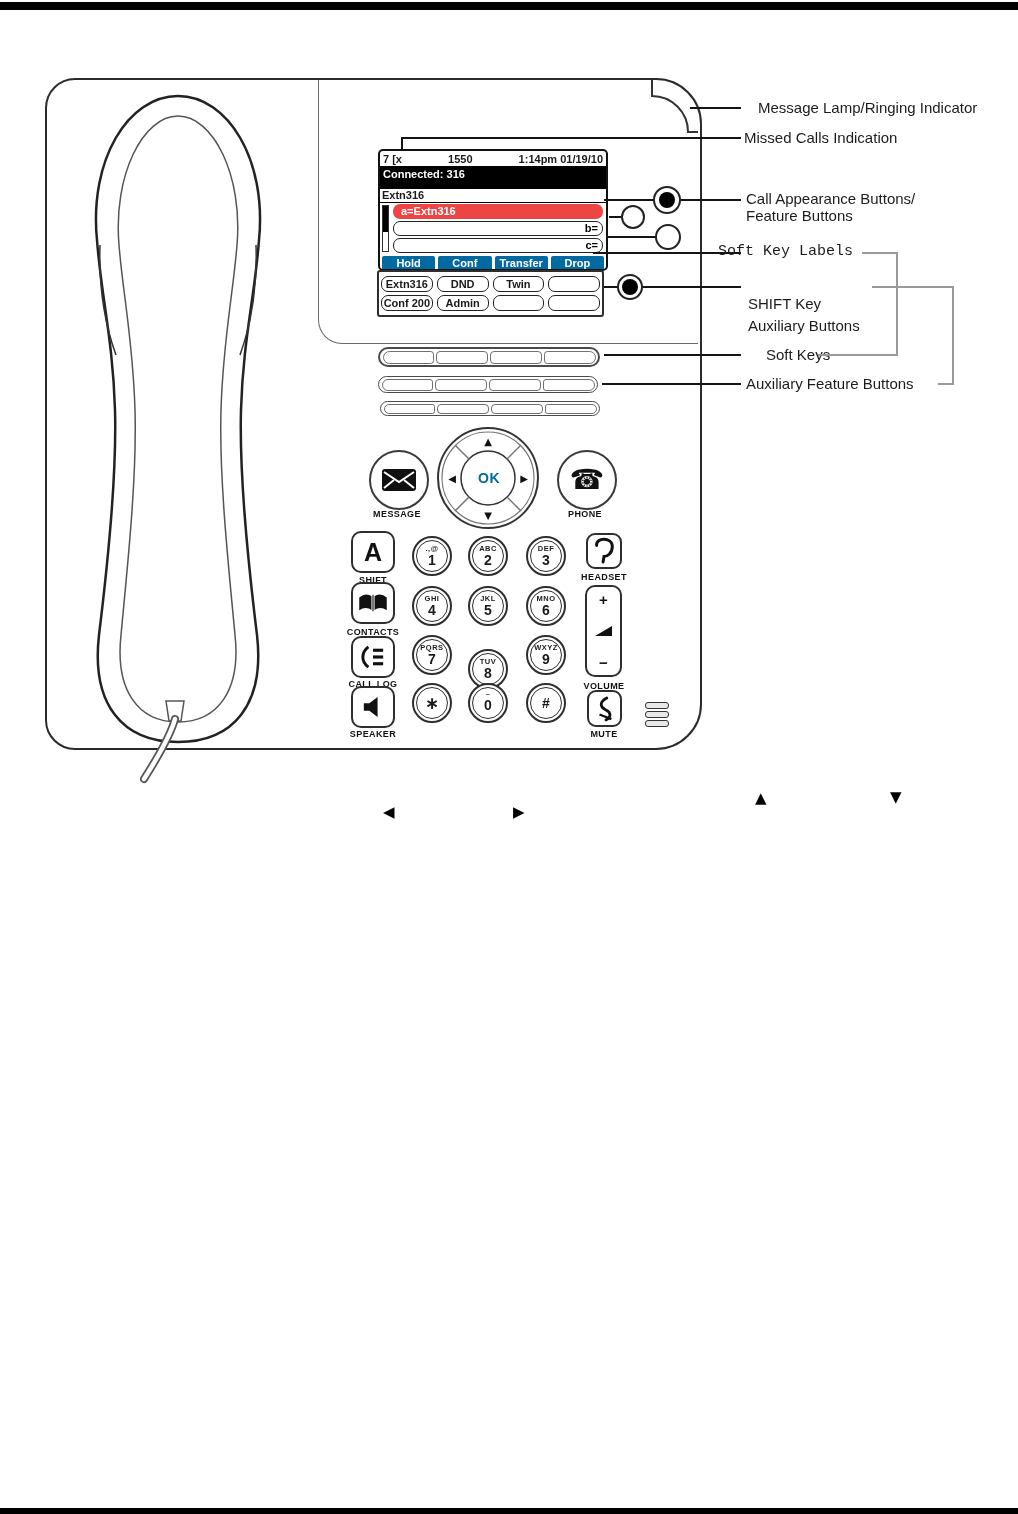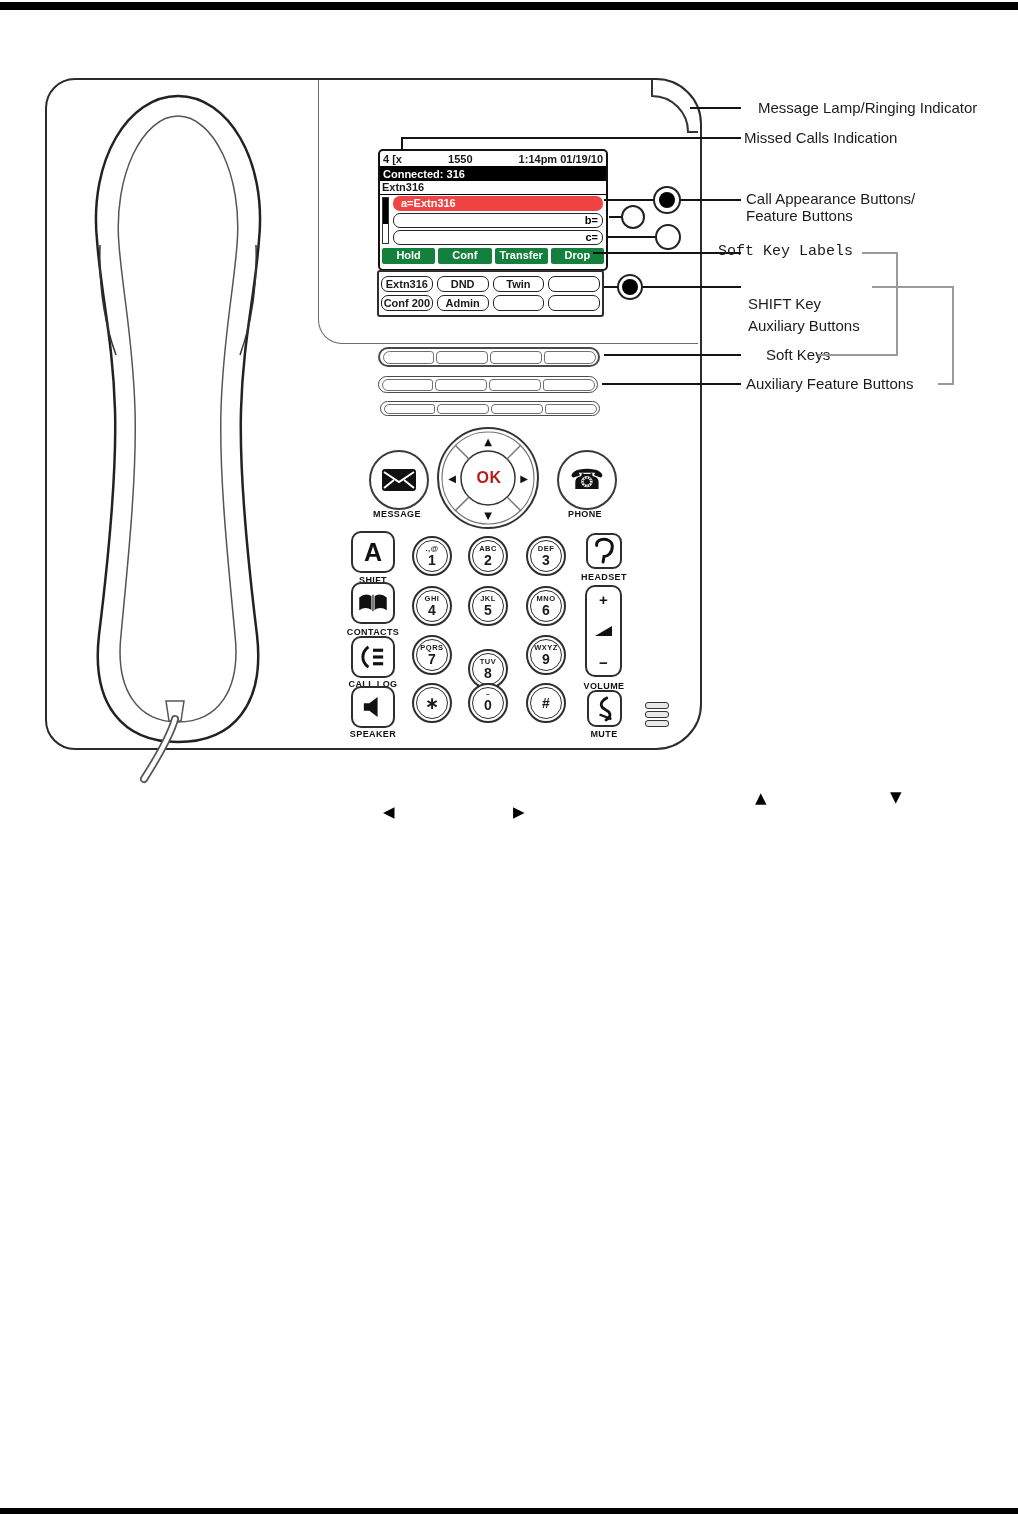--- a/index.html
+++ b/index.html
@@ -18,34 +18,34 @@
          border:2.5px solid #2b2b2b;border-radius:30px 46px 46px 30px;}
   .bezel{position:absolute;left:318px;top:80px;width:379px;height:263px;
          border-left:1.5px solid #6a6a6a;border-bottom:1.5px solid #6a6a6a;
          border-bottom-left-radius:24px;}
   
   .screen{position:absolute;left:378px;top:149px;width:226px;height:118px;background:#fff;
           border:2px solid #111;border-radius:5px;overflow:hidden;
           font-family:"Liberation Sans",sans-serif;}
   .scr-status{display:flex;justify-content:space-between;align-items:center;height:15px;
               padding:0 3px;font-size:11px;font-weight:bold;border-bottom:1.5px solid #000;}
-  .scr-conn{height:14px;background:#000;color:#fff;font-size:11px;font-weight:bold;
+  .scr-conn{height:22px;background:#000;color:#fff;font-size:11px;font-weight:bold;
             padding:1px 0 0 3px;box-sizing:border-box;}
   .scr-caller{height:14px;font-size:11px;font-weight:bold;padding-left:2px;
               border-bottom:1.5px solid #000;box-sizing:border-box;}
   .scr-apps{position:relative;height:52px;}
   .scr-scrollbar{position:absolute;left:2px;top:2px;width:7px;height:47px;border:1.5px solid #333;
                  box-sizing:border-box;background:#fff;}
   .scr-scrollbar>span{display:block;width:100%;height:26px;background:#000;}
   .pillrow{position:absolute;left:13px;right:3px;height:15px;border-radius:7px;
            font-size:11px;font-weight:bold;box-sizing:border-box;}
   .pill-active{background:#ef4444;color:#fff;padding:1px 0 0 8px;}
   .pill-idle{background:#fff;border:1.5px solid #222;color:#000;text-align:right;padding:0 4px 0 0;}
   .scr-softkeys{display:flex;gap:3px;padding:1px 2px;}
-  .skey{flex:1;height:16px;background:#15803d;color:#fff;font-size:11px;font-weight:bold;
+  .skey{flex:1;height:16px;background:#0369a1;color:#fff;font-size:11px;font-weight:bold;
         text-align:center;line-height:15px;border-radius:2px;}
   
   .auxbox{position:absolute;left:377px;top:270px;width:227px;height:47px;border:2px solid #2e2e2e;
           border-radius:3px;box-sizing:border-box;display:flex;flex-direction:column;
           justify-content:space-evenly;padding:1px 2px;}
   .auxrow{display:flex;gap:4px;}
   .auxpill{flex:1;height:16px;background:#fff;border:1.5px solid #222;border-radius:7px;
            font-size:11px;font-weight:bold;text-align:center;line-height:15px;box-sizing:border-box;}
   
   .circle{position:absolute;border-radius:50%;border:2px solid #222;background:#fff;
@@ -65,21 +65,21 @@
   .sqbtn{position:absolute;width:44px;height:42px;border:2.5px solid #2e2e2e;border-radius:10px;
          background:#fff;display:flex;align-items:center;justify-content:center;box-sizing:border-box;}
   .key{position:absolute;width:40px;height:40px;border:2px solid #2e2e2e;border-radius:50%;
        background:#fff;box-sizing:border-box;display:flex;align-items:center;justify-content:center;}
   .key-in{width:32px;height:32px;border:1.5px solid #2e2e2e;border-radius:50%;box-sizing:border-box;
           display:flex;flex-direction:column;align-items:center;justify-content:center;line-height:1;}
   .k-letters{font-size:7.5px;font-weight:bold;letter-spacing:0.5px;}
   .k-digit{font-size:14px;font-weight:bold;}
   .glyph{font-family:"DejaVu Sans",sans-serif;}
   .navarrow{position:absolute;font-size:10px;color:#111;transform:translate(-50%,-50%);}
-  .ok{position:absolute;font-size:16px;font-weight:bold;color:#b91c1c;transform:translate(-50%,-50%);
+  .ok{position:absolute;font-size:14px;font-weight:bold;color:#0369a1;transform:translate(-50%,-50%);
       letter-spacing:0.5px;}
   .volbtn{position:absolute;left:585px;top:585px;width:37px;height:92px;border:2.5px solid #2e2e2e;
           border-radius:10px;background:#fff;box-sizing:border-box;display:flex;flex-direction:column;
           align-items:center;justify-content:space-between;padding:5px 0;}
   .volsign{font-size:15px;font-weight:bold;color:#111;line-height:1;}
   .wedge{width:0;height:0;border-bottom:10px solid #111;border-left:17px solid transparent;}
   .grille{position:absolute;left:645px;top:702px;}
   .grille>div{width:22px;height:5px;border:1.2px solid #333;border-radius:3px;background:#e8e8e8;
               margin-bottom:2px;}
   .pgarrow{position:absolute;font-size:15px;color:#000;font-family:"DejaVu Sans",sans-serif;}
@@ -113,21 +113,21 @@
   </svg>
 
   <svg class="abs" style="left:130px;top:695px;" width="90" height="92" viewBox="0 0 90 92">
     <path d="M 36 6 L 54 6 L 51 26 L 39 26 Z" fill="#fff" stroke="#555" stroke-width="1.5"></path>
     <path d="M 45 24 C 40 42, 28 62, 14 84" fill="none" stroke="#555" stroke-width="8" stroke-linecap="round"></path>
     <path d="M 45 24 C 40 42, 28 62, 14 84" fill="none" stroke="#fff" stroke-width="4.5" stroke-linecap="round"></path>
   </svg>
 
   <div class="screen">
     <div class="scr-status">
-      <span>4 [x</span>
+      <span>7 [x</span>
       <span>1550</span>
       <span>1:14pm 01/19/10</span>
     </div>
     <div class="scr-conn">Connected: 316</div>
     <div class="scr-caller">Extn316</div>
     <div class="scr-apps">
       <div class="scr-scrollbar">
           <span></span>
         </div>
       <div class="pillrow pill-active" style="top:1px;">a=Extn316</div>

